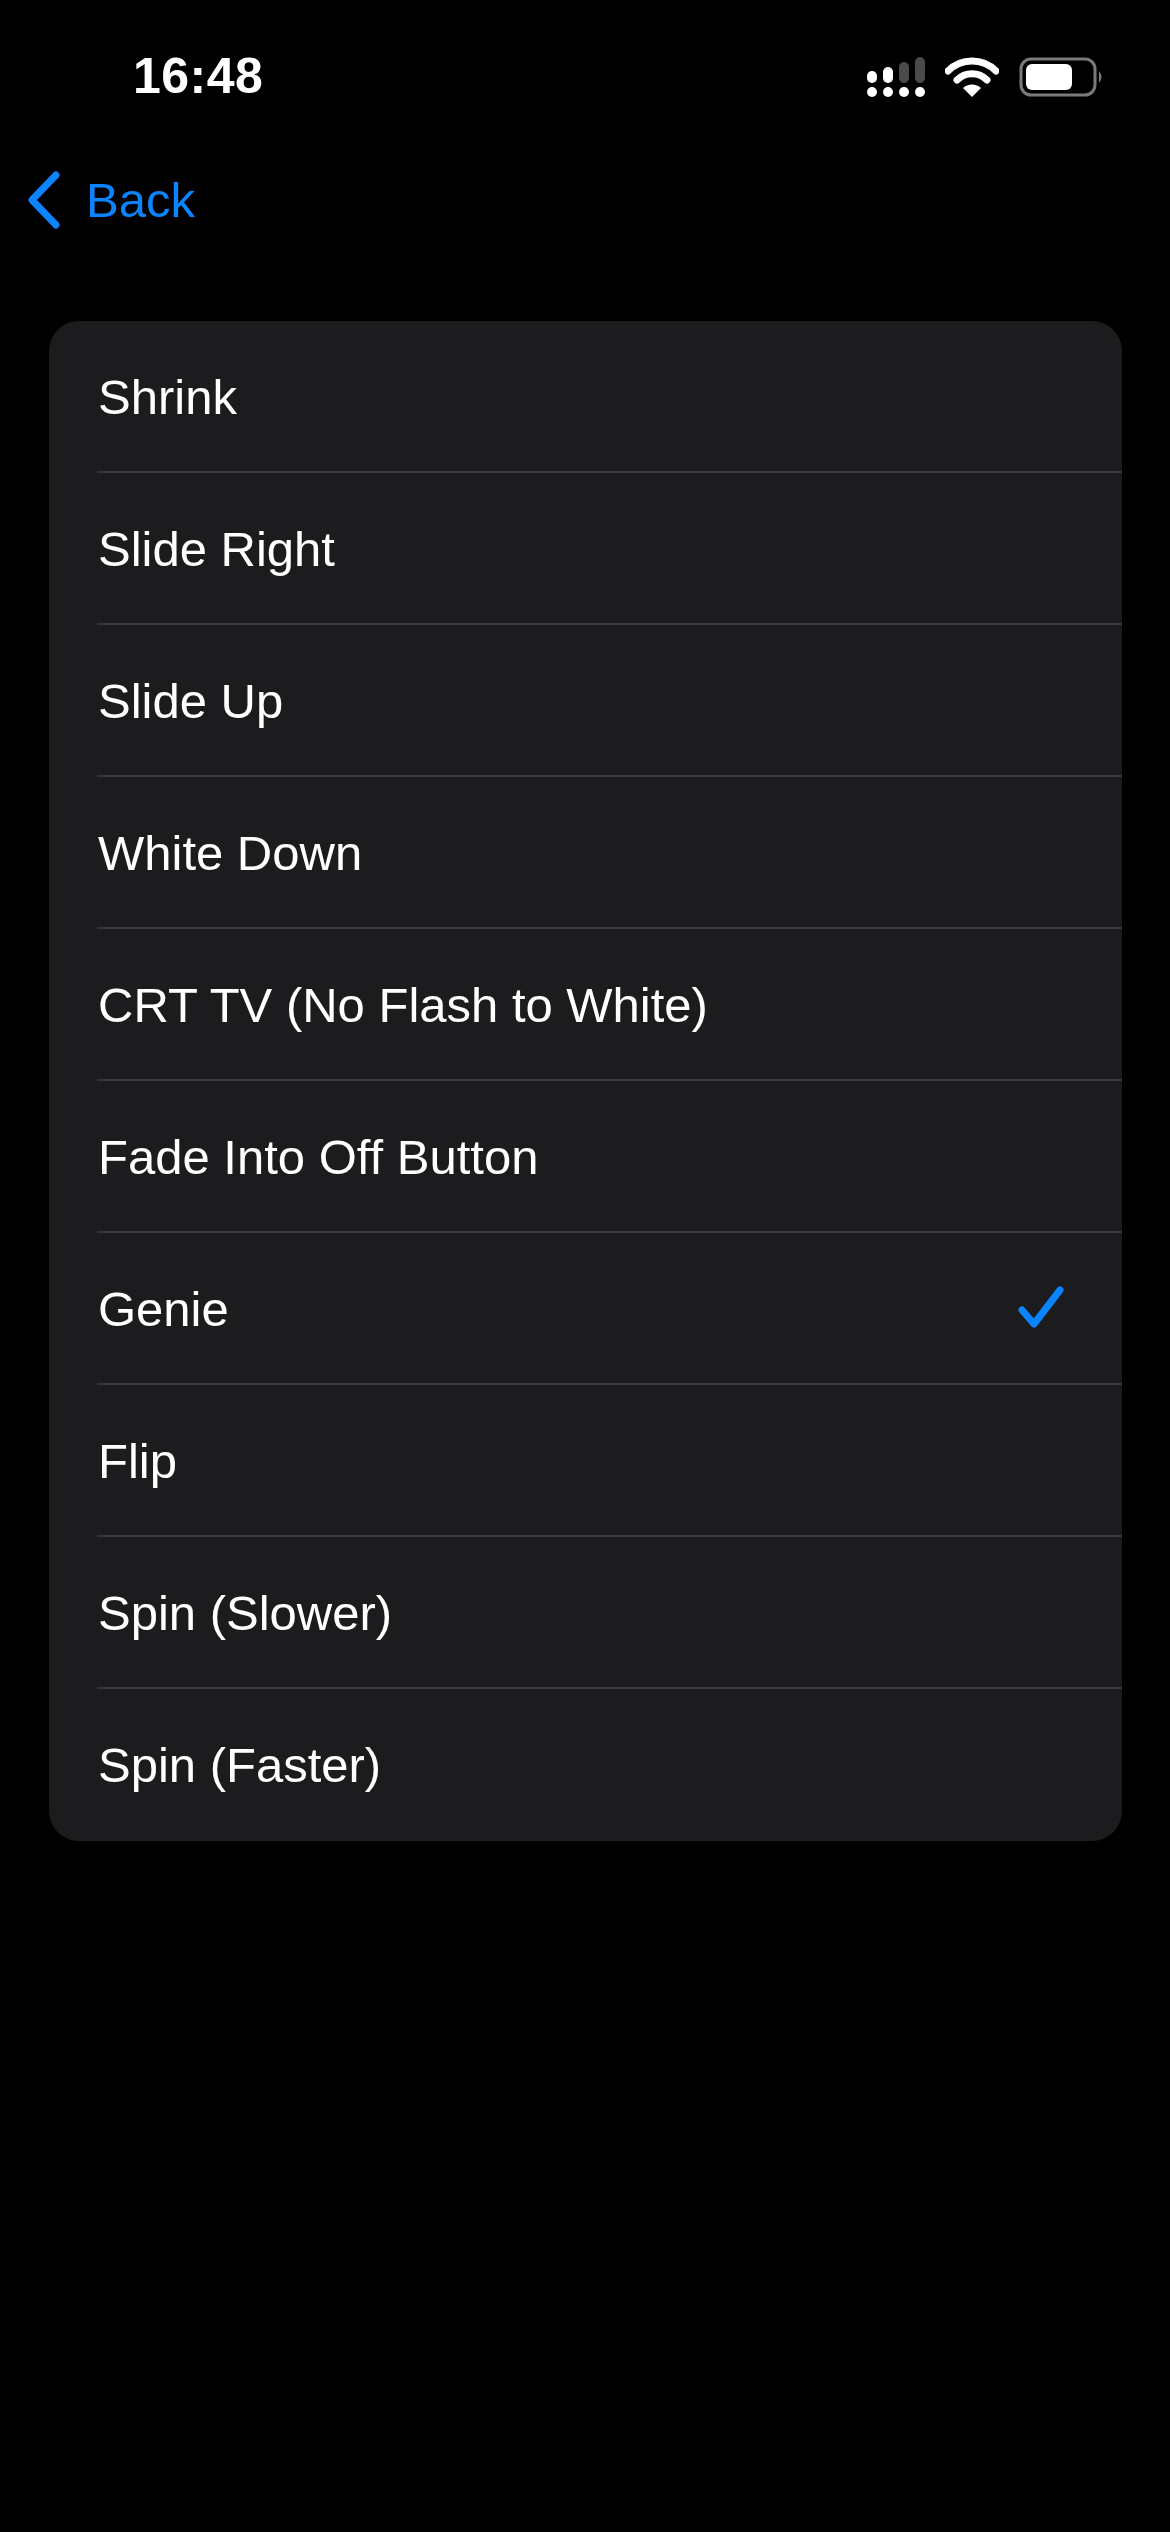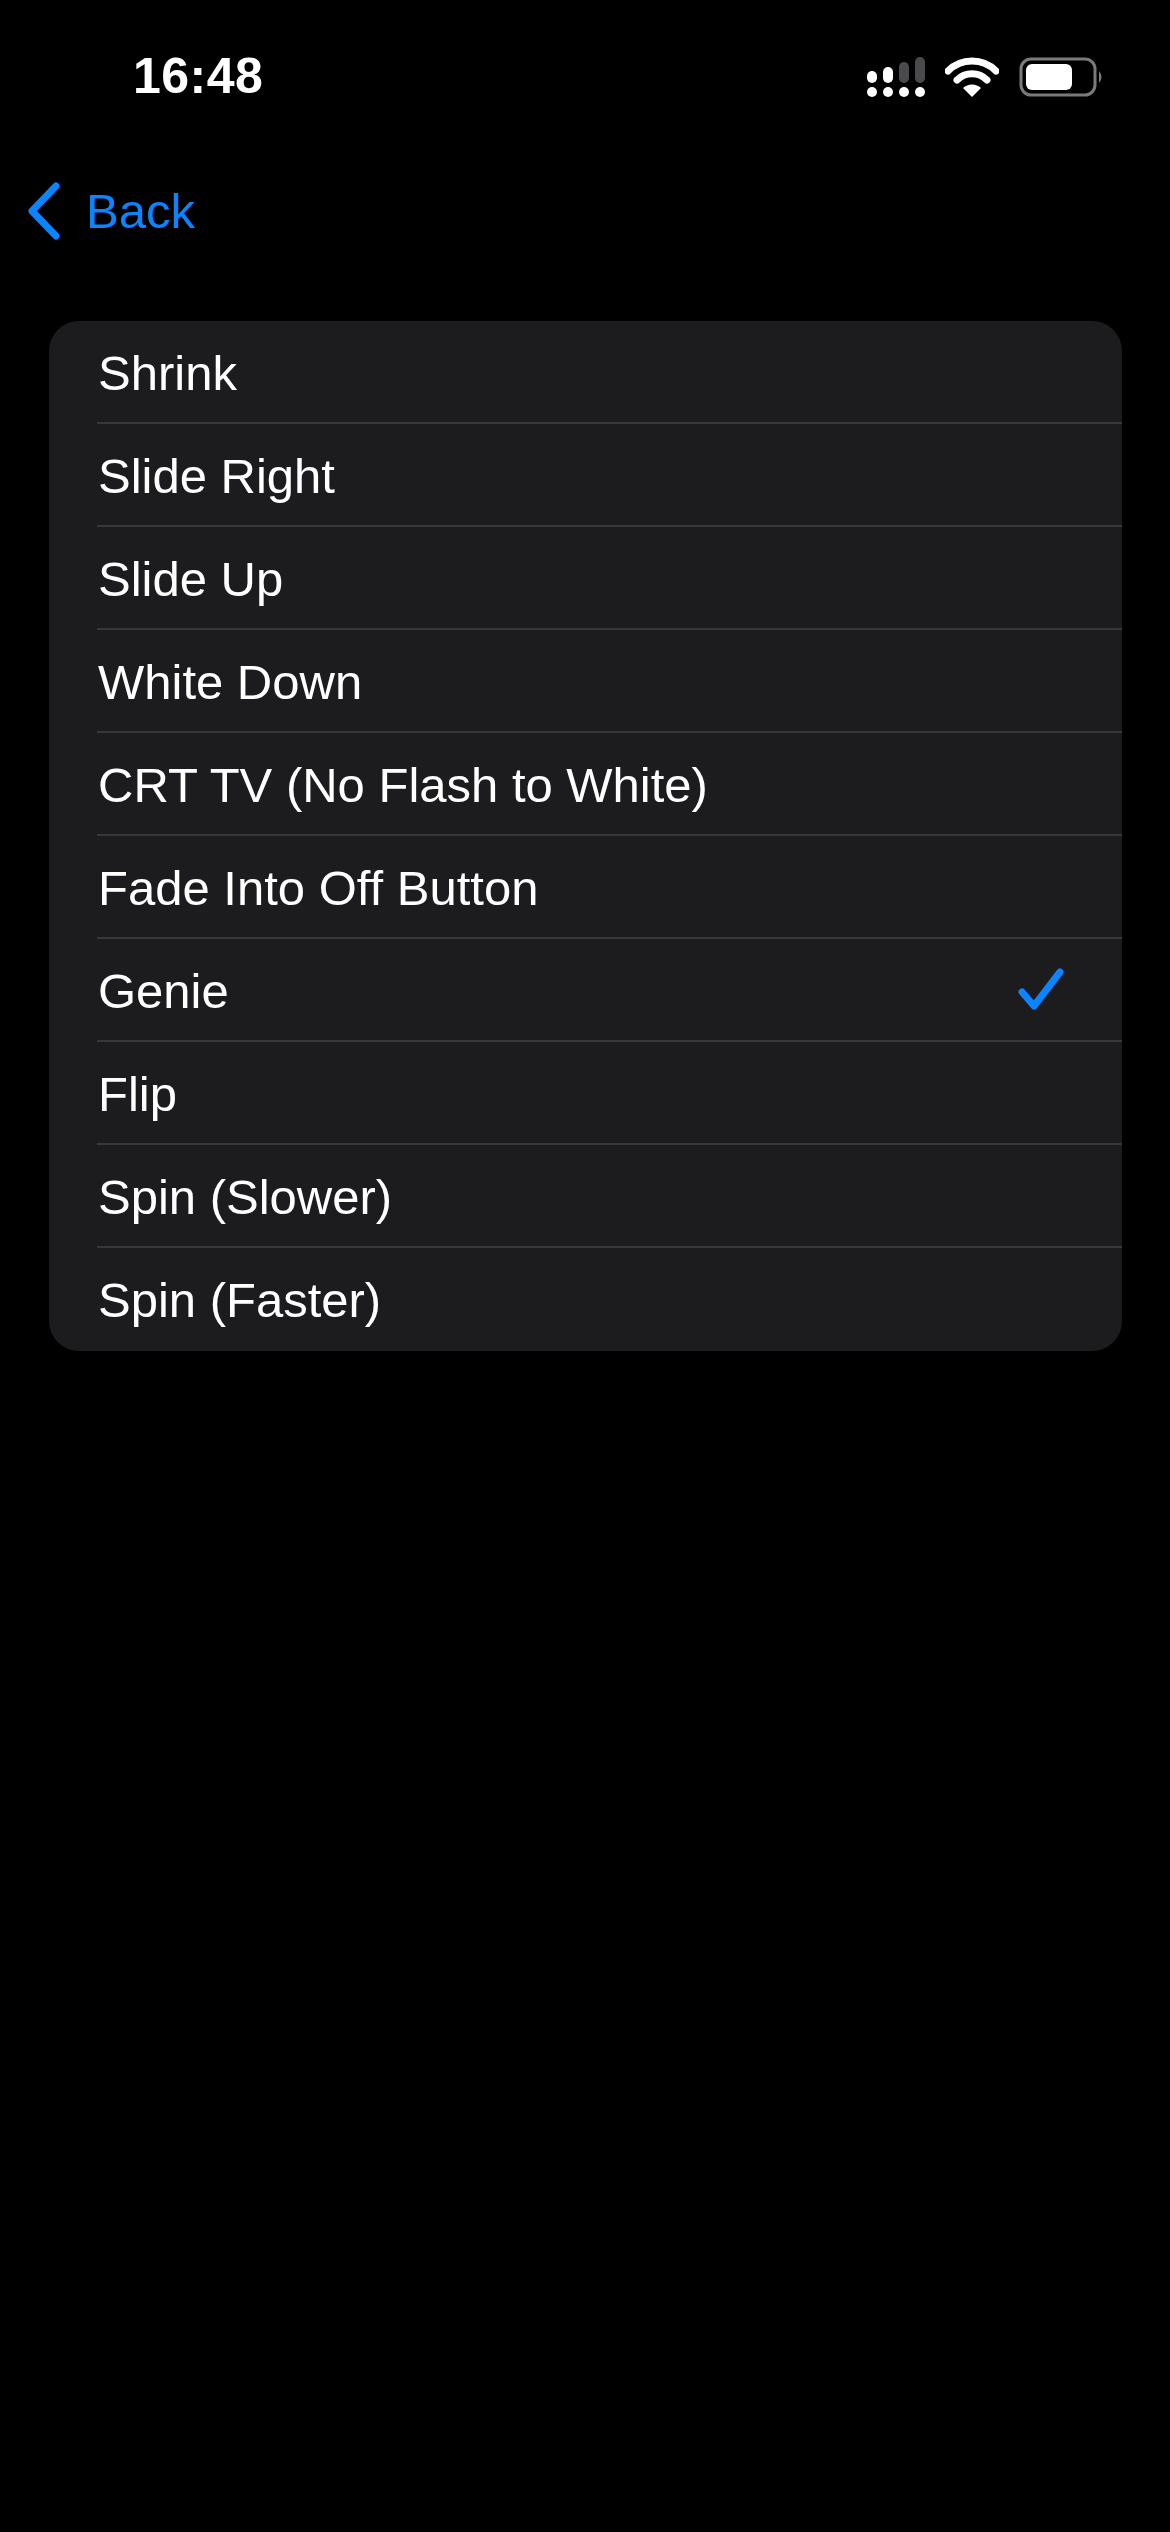--- a/index.html
+++ b/index.html
@@ -57,21 +57,21 @@
   
   .nav-bar {
     position: absolute;
     left: 0; top: 150px;
     width: 1170px;
     height: 115px;
   }
   .back-button {
     position: absolute;
     left: 24px;
-    top: 29px;
+    top: 18px;
     height: 64px;
     display: flex;
     align-items: center;
     cursor: pointer;
   }
   .back-chevron {
     width: 40px;
     height: 60px;
     margin-right: 22px;
   }
@@ -97,21 +97,21 @@
     position: absolute;
     left: 49px;
     top: 321px;
     width: 1073px;
     background: #1c1c1e;
     border-radius: 30px;
     overflow: hidden;
   }
   .list-row {
     position: relative;
-    height: 103px;
+    height: 152px;
     display: flex;
     align-items: center;
     padding-left: 49px;
     cursor: pointer;
   }
   .list-row::after {
     content: "";
     position: absolute;
     left: 48px;
     right: 0;

